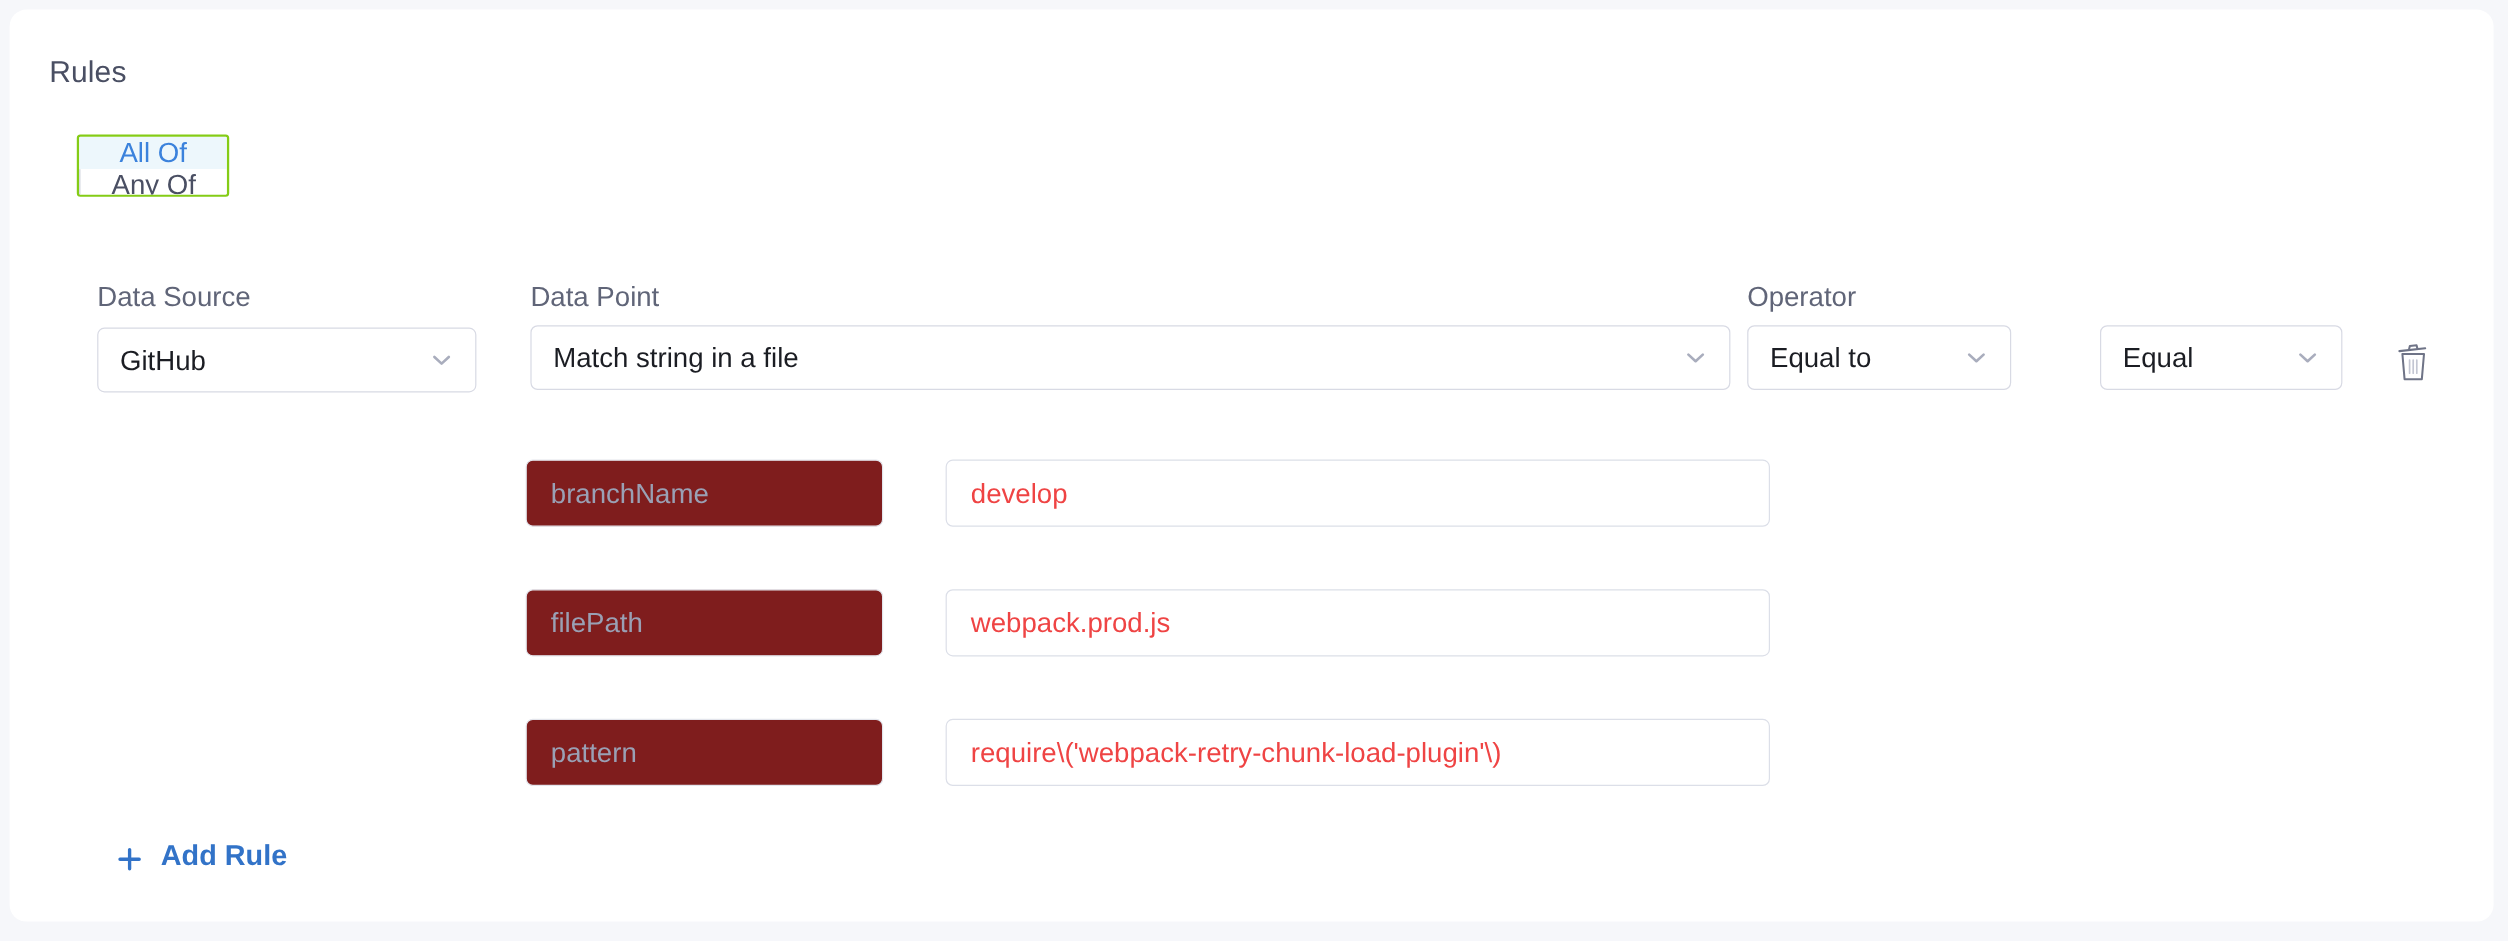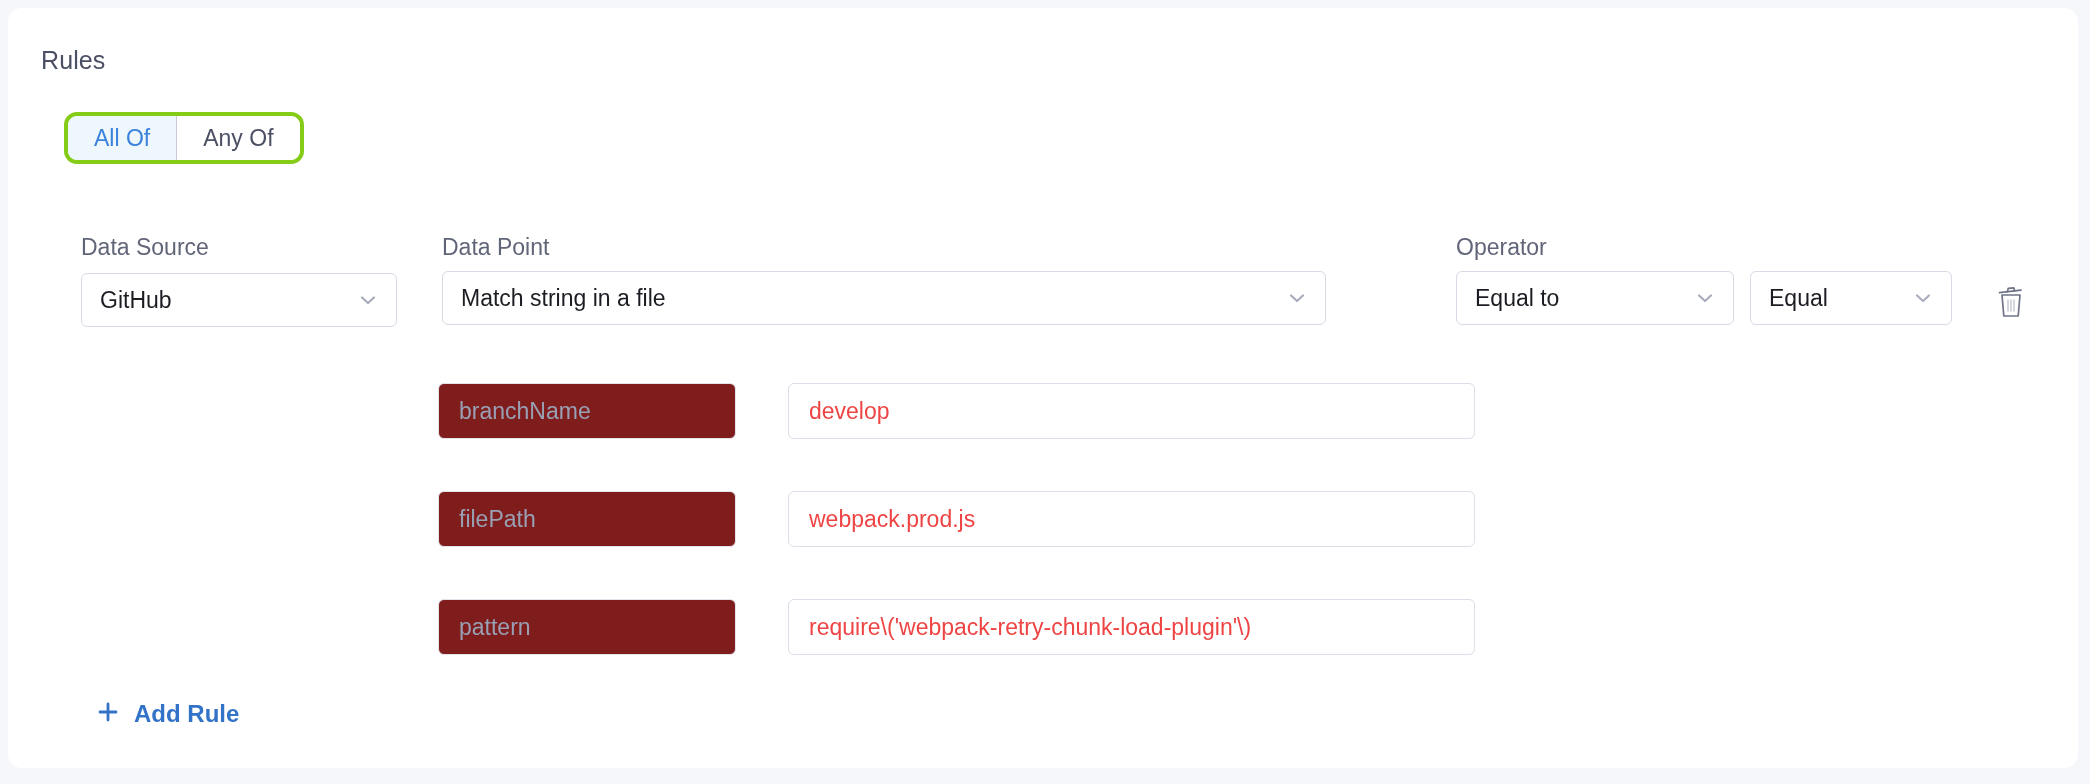--- a/index.html
+++ b/index.html
@@ -24,24 +24,25 @@
     font-size: 25px;
     color: #4a4f63;
     letter-spacing: 0.1px;
   }
 
   
   .segmented {
     position: absolute;
     left: 56px; top: 104px;
     display: flex;
-    border: 4px solid #84cc16;
-    border-radius: 13px;
+    border: 2px solid #84cc16;
+    border-radius: 3px;
     overflow: hidden;
     height: 52px;
+    flex-direction: column;
   }
   .seg-btn {
     display: flex; align-items: center; justify-content: center;
     font-size: 23px;
     padding: 0 26px;
     background: #ffffff;
     color: #4a4f63;
     cursor: pointer;
     border: none;
     font-family: "Liberation Sans", sans-serif;
@@ -80,22 +81,22 @@
   .field .val { flex: 1; white-space: nowrap; overflow: hidden; }
   .chev {
     width: 20px; height: 20px;
     flex: none;
     margin-left: 10px;
     display: block;
   }
   .chev svg { display: block; }
 
   .dd-source { left: 73px;   top: 265px; width: 316px; }
-  .dd-point  { left: 434px;  top: 263px; width: 884px; }
-  .dd-oper   { left: 1448px; top: 263px; width: 278px; }
+  .dd-point  { left: 434px;  top: 263px; width: 1000px; }
+  .dd-oper   { left: 1448px; top: 263px; width: 220px; }
   .dd-value  { left: 1742px; top: 263px; width: 202px; }
 
   .trash-btn {
     position: absolute;
     left: 1980px; top: 272px;
     width: 46px; height: 46px;
     display: flex; align-items: center; justify-content: center;
     background: transparent;
     border: none;
     cursor: pointer;
@@ -132,21 +133,21 @@
     margin-left: 34px;
   }
   .row-0 { top: 375px; }
   .row-1 { top: 483px; }
   .row-2 { top: 591px; }
 
   
   .add-rule {
     position: absolute;
     left: 88px; top: 692px;
-    display: flex; align-items: flex-start;
+    display: flex; align-items: flex-end;
     gap: 14px;
     background: transparent;
     border: none;
     padding: 0;
     cursor: pointer;
     color: #3273c8;
     font-size: 24px;
     font-weight: bold;
     font-family: "Liberation Sans", sans-serif;
   }

